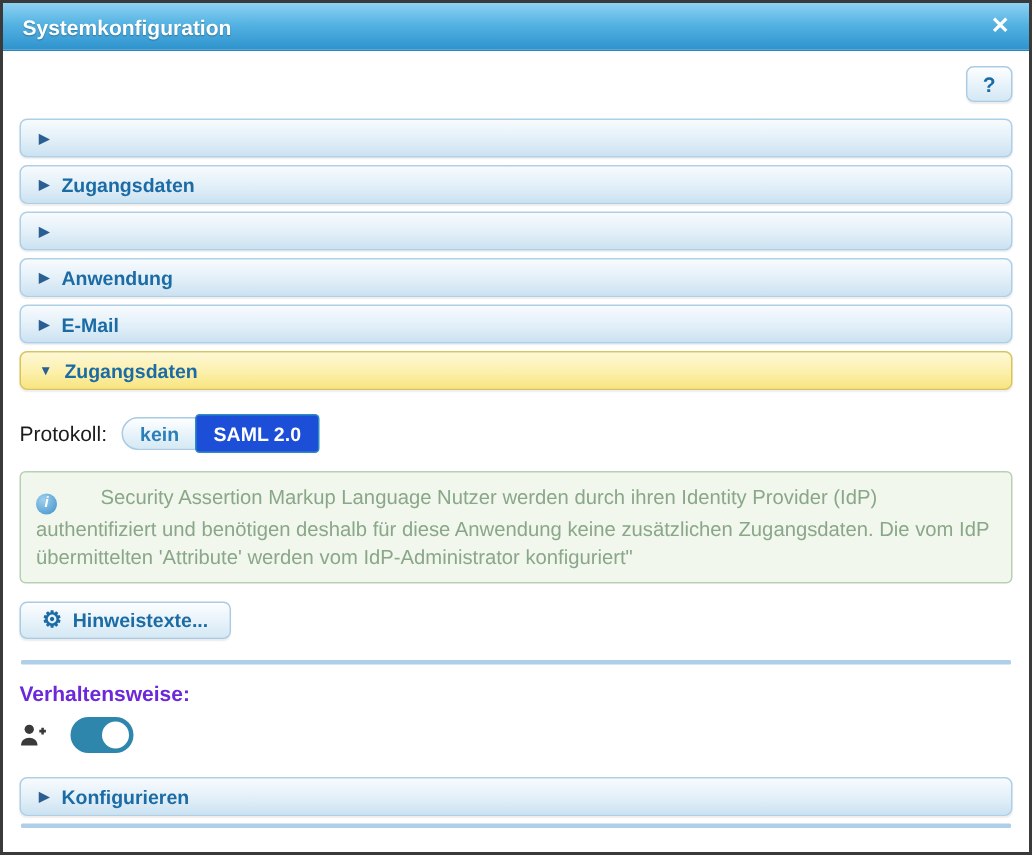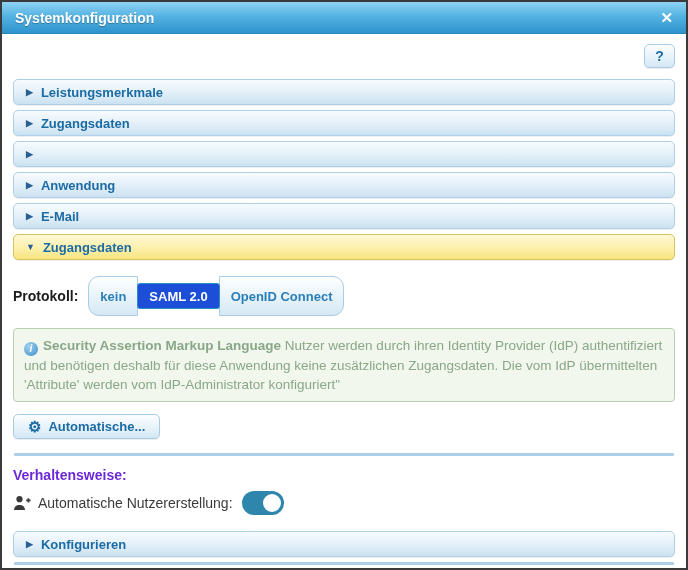--- a/index.html
+++ b/index.html
@@ -57,24 +57,24 @@
     box-shadow: 0 1px 1px rgba(0,0,0,0.07);
   }
   .acc .arrow { font-size: 9px; margin-right: 8px; color: #2a5f93; flex: 0 0 auto; }
   .acc.expanded {
     background: linear-gradient(to bottom, #fdf8d6 0%, #fcf0ab 55%, #f8e480 100%);
     border-color: #d9c45c;
   }
 
   
   .proto-row { display: flex; align-items: center; margin: 11px 1px 12px; }
-  .proto-label { font-weight: bold; color: #1c1c1c; font-size: 14px; margin-right: 10px; }
+  .proto-label { font-weight: normal; color: #1c1c1c; font-size: 14px; margin-right: 10px; }
   .seg { display: flex; align-items: center; }
   .seg-btn {
-    height: 40px; padding: 0 11px;
+    height: 22px; padding: 0 11px;
     background: linear-gradient(to bottom, #feffff 0%, #e6f2f9 55%, #d5e9f4 100%);
     border: 1px solid #a9cce4;
     color: #2a7fb8; font-weight: bold; font-size: 13px;
     font-family: "Liberation Sans", sans-serif;
     display: flex; align-items: center; cursor: pointer;
   }
   .seg-btn.first { border-radius: 11px 0 0 11px; }
   .seg-btn.last  { border-radius: 0 11px 11px 0; }
   .seg-btn.selected {
     height: 26px; background: #1d4ed8; border-color: #2e8cc4;
@@ -90,21 +90,21 @@
     padding: 7px 10px;
     color: #8aa78a; font-size: 13.5px; line-height: 19px;
   }
   .info-icon {
     display: inline-block; width: 14px; height: 14px; border-radius: 50%;
     background: radial-gradient(circle at 35% 30%, #9fd0ef, #3f8fc9);
     color: #ffffff; font-weight: bold; font-size: 10px; font-style: italic;
     text-align: center; line-height: 14px;
     vertical-align: -2px; margin-right: 5px;
   }
-  .info-title { font-weight: bold; }
+  .info-title { font-weight: normal; margin-left: 24px; }
 
   
   .config-btn {
     height: 25px; padding: 0 14px;
     display: inline-flex; align-items: center; gap: 7px;
     margin: 0 0 14px 1px; align-self: flex-start;
   }
   .gear-glyph { font-size: 15px; line-height: 1; }
 
   
@@ -136,21 +136,20 @@
   </div>
 
   <div class="body">
 
     <div class="help-row">
       <button class="btn help-btn">?</button>
     </div>
 
     <div class="acc">
       <span class="arrow">▶</span>
-      <span>Leistungsmerkmale</span>
     </div>
     <div class="acc">
       <span class="arrow">▶</span>
       <span>Zugangsdaten</span>
     </div>
     <div class="acc">
       <span class="arrow">▶</span>
     </div>
     <div class="acc">
       <span class="arrow">▶</span>
@@ -163,47 +162,45 @@
     <div class="acc expanded">
       <span class="arrow">▼</span>
       <span>Zugangsdaten</span>
     </div>
 
     <div class="proto-row">
       <span class="proto-label">Protokoll:</span>
       <div class="seg">
         <button class="seg-btn first">kein</button>
         <button class="seg-btn selected">SAML 2.0</button>
-        <button class="seg-btn last">OpenID Connect</button>
       </div>
     </div>
 
     <div class="info-box">
       <span class="info-icon">i</span><span class="info-title">Security Assertion Markup Language</span>
       <span>Nutzer werden durch ihren Identity Provider (IdP) authentifiziert und benötigen deshalb für diese Anwendung keine zusätzlichen Zugangsdaten. Die vom IdP übermittelten 'Attribute' werden vom IdP-Administrator konfiguriert"</span>
     </div>
 
     <button class="btn config-btn">
       <span class="gear-glyph">⚙</span>
-      <span>Automatische...</span>
+      <span>Hinweistexte...</span>
     </button>
 
     <div class="divider"></div>
 
     <div class="behavior-label">Verhaltensweise:</div>
 
     <div class="toggle-row">
       <span class="user-add-icon">
         <svg width="19" height="16" viewBox="0 0 19 16">
           <circle cx="6.5" cy="4.2" r="3.1" fill="#3a3a3a"></circle>
           <path d="M1 15c0-3.2 2.5-5.1 5.5-5.1s5.5 1.9 5.5 5.1z" fill="#3a3a3a"></path>
           <path d="M13.2 5.4h4.4 M15.4 3.2v4.4" stroke="#3a3a3a" stroke-width="1.7" fill="none"></path>
         </svg>
       </span>
-      <span>Automatische Nutzererstellung:</span>
       <span class="toggle">
         <span class="knob"></span>
       </span>
     </div>
 
     <div class="acc">
       <span class="arrow">▶</span>
       <span>Konfigurieren</span>
     </div>
 

